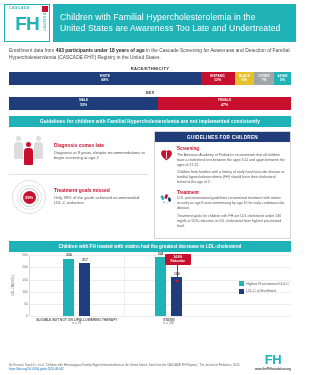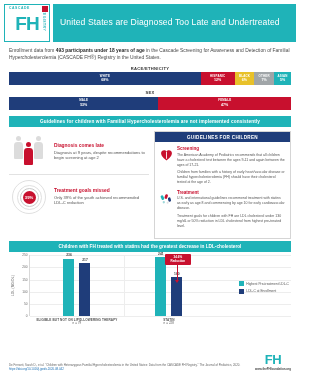--- a/index.html
+++ b/index.html
@@ -143,21 +143,22 @@
 <body>
 
 <div class="header">
   <div class="logo-box">
     <div class="logo-cascade">CASCADE</div>
     <div class="logo-registry">REGISTRY</div>
     <div class="logo-mark"></div>
     <div class="logo-fh">FH</div>
   </div>
   <div class="title-bar">
-    <div>United States are Diagnosed Too Late and Undertreated</div>
+    <div>Children with Familial Hypercholesterolemia in the</div>
+    <div>United States are Awareness Too Late and Undertreated</div>
   </div>
 </div>
 
 <div class="intro">
   <span>Enrollment data from </span><b>493 participants under 18 years of age</b><span> in the Cascade Screening for Awareness and Detection of Familial Hypercholesterolemia (CASCADE FH®) Registry in the United States.</span>
 </div>
 
 <div class="demo-wrap">
   <div class="demo-title">RACE/ETHNICITY</div>
   <div class="demo-bar">

